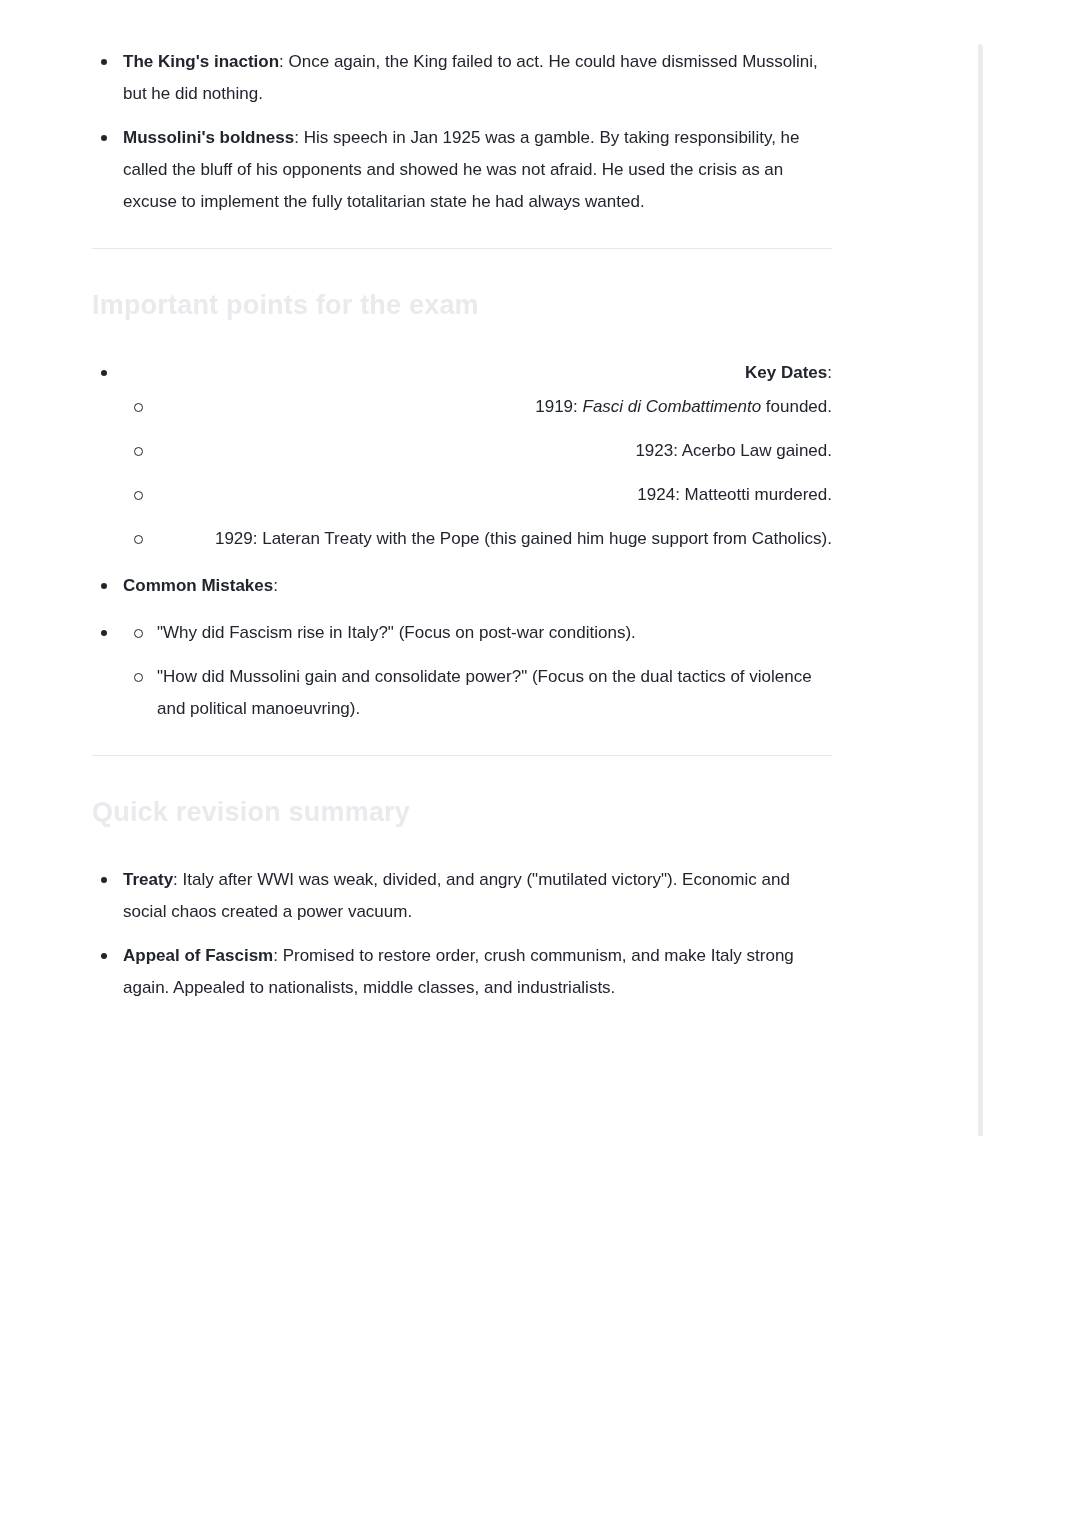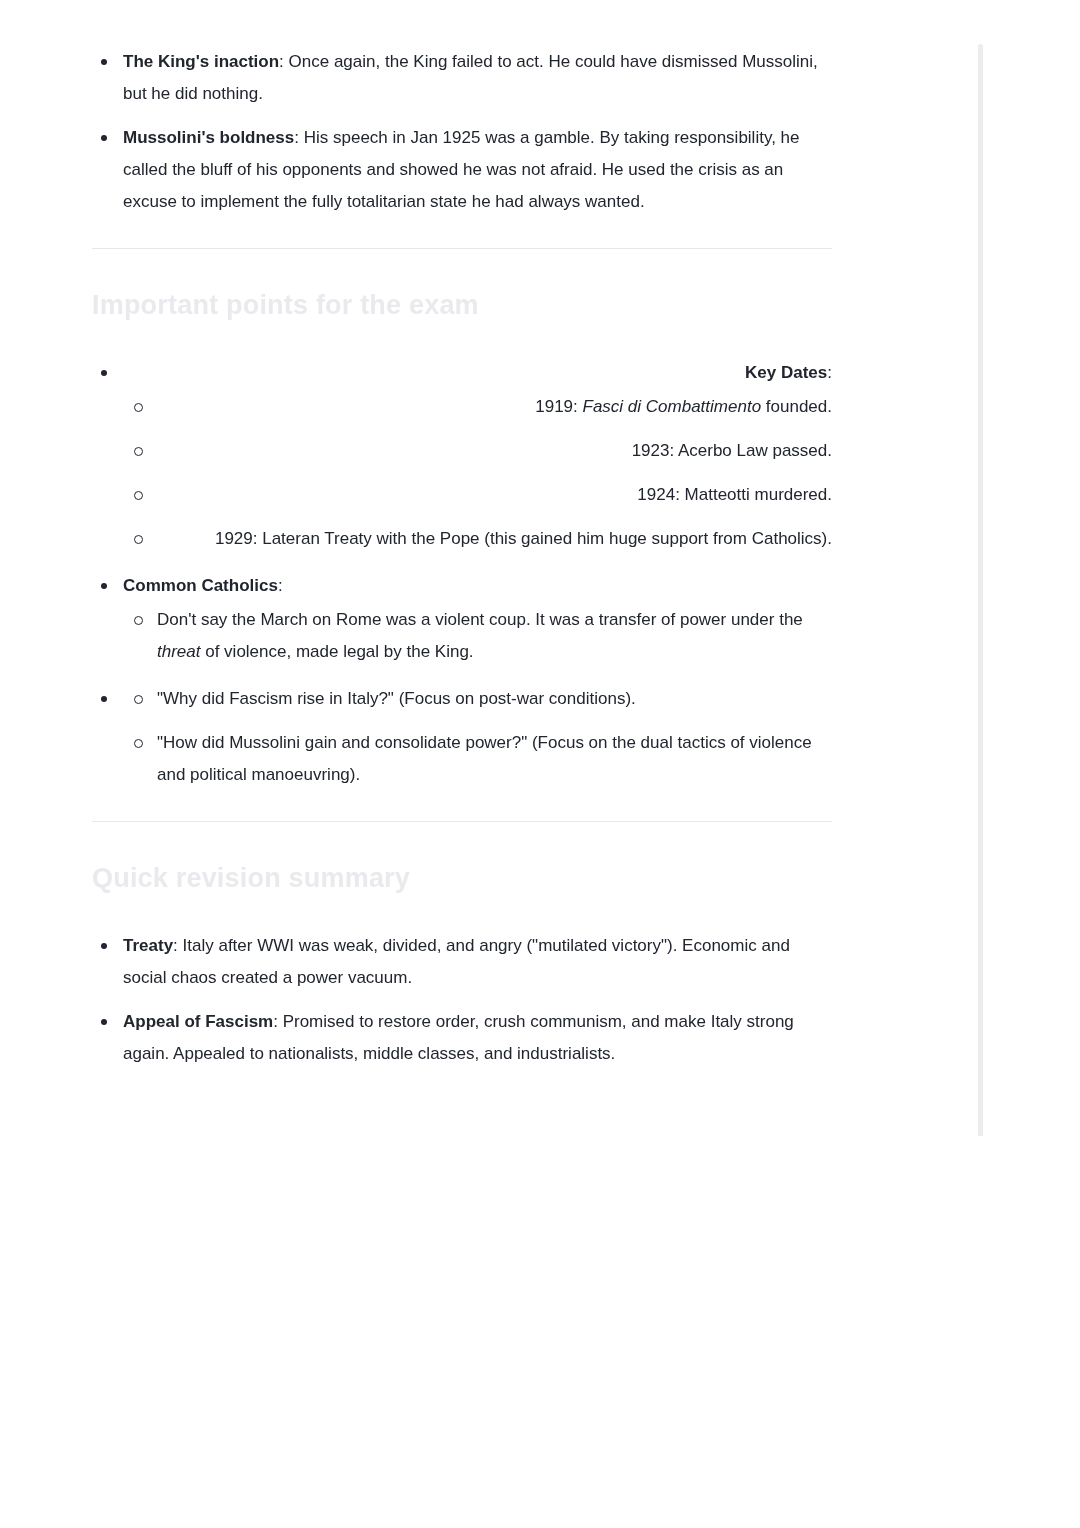--- a/index.html
+++ b/index.html
@@ -80,41 +80,37 @@
       <li class="b1 group">
         <span class="dot"></span>
         <p><strong>Key Dates</strong><span>:</span></p>
         <ul class="l2">
           <li class="b2">
             <span class="circle"></span>
             <p><span>1919: </span><em>Fasci di Combattimento</em><span> founded.</span></p>
           </li>
           <li class="b2">
             <span class="circle"></span>
-            <p><span>1923: Acerbo Law passed.</span></p>
+            <p><span>1923: Acerbo Law gained.</span></p>
           </li>
           <li class="b2">
             <span class="circle"></span>
             <p><span>1924: Matteotti murdered.</span></p>
           </li>
           <li class="b2">
             <span class="circle"></span>
             <p><span>1929: Lateran Treaty with the Pope (this gained him huge support from Catholics).</span></p>
           </li>
         </ul>
       </li>
 
       <li class="b1 group">
         <span class="dot"></span>
-        <p><strong>Common Catholics</strong><span>:</span></p>
+        <p><strong>Common Mistakes</strong><span>:</span></p>
         <ul class="l2">
-          <li class="b2">
-            <span class="circle"></span>
-            <p><span>Don't say the March on Rome was a violent coup. It was a transfer of power under the </span><em>threat</em><span> of violence, made legal by the King.</span></p>
-          </li>
         </ul>
       </li>
 
       <li class="b1 group">
         <span class="dot"></span>
         <ul class="l2">
           <li class="b2">
             <span class="circle"></span>
             <p><span>"Why did Fascism rise in Italy?" (Focus on post-war conditions).</span></p>
           </li>

